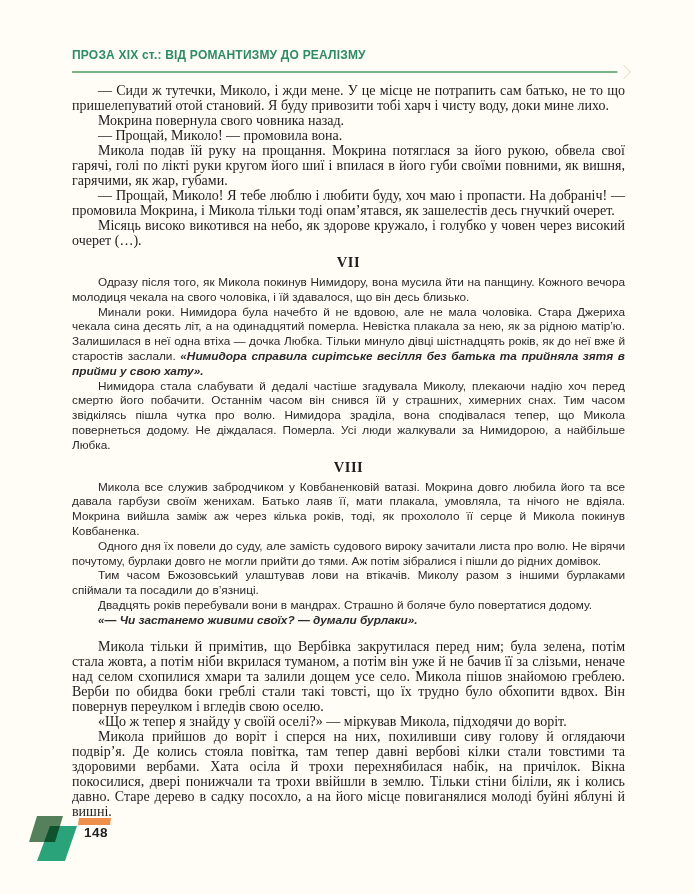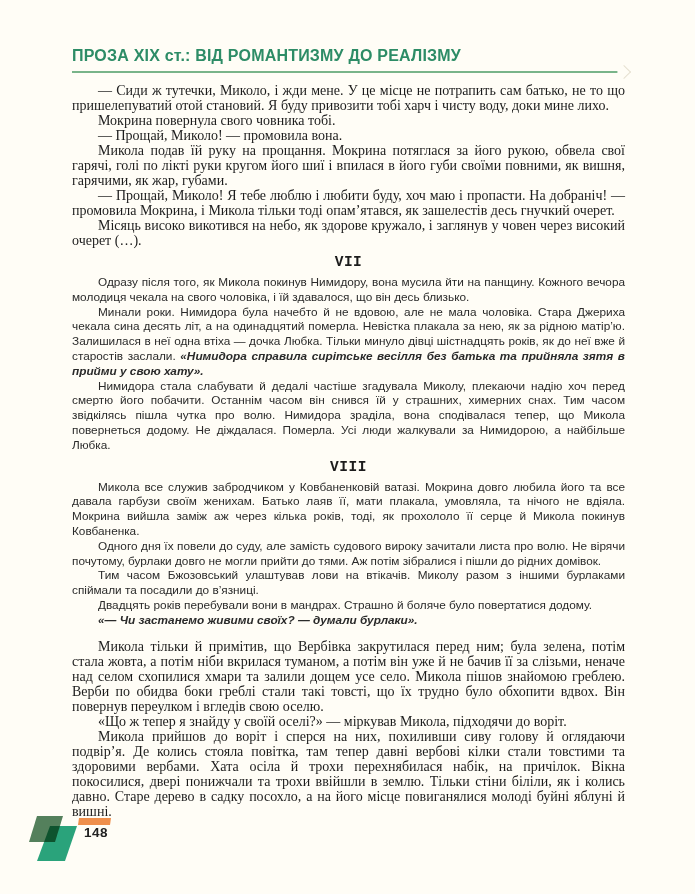--- a/index.html
+++ b/index.html
@@ -13,21 +13,21 @@
   }
   .running-head {
     position:absolute;
     left:72px; top:48px; width:553px;
     padding-bottom:8px;
     border-bottom:2px solid var(--rule-green, #79b489);
   }
   .running-head-title {
     font-family:"Liberation Sans", sans-serif;
     font-weight:bold;
-    font-size:16px; line-height:15px;
+    font-size:12px; line-height:15px;
     letter-spacing:0.2px;
     color:var(--accent-teal, #2d8c66);
   }
   .rule-chevron {
     position:absolute;
     right:-4px; bottom:-6px;
     width:9px; height:9px;
     background:var(--background, #fffdf6);
     border-top:1.5px solid #e6e0d0;
     border-right:1.5px solid #e6e0d0;
@@ -44,21 +44,21 @@
   }
   .summary p {
     font-family:"Liberation Sans", sans-serif;
     font-size:11.8px; line-height:14.8px;
     color:#2a2a2a;
   }
   .summary-1 { margin-top:6px; }
   .roman-heading {
     margin:7px 0 5px;
     text-align:center;
-    font-family:Liberation Mono, monospace;
+    font-family:Liberation Serif, serif;
     font-weight:bold;
     font-size:14.5px; line-height:15px;
     letter-spacing:0.5px;
     color:#1c1c1c;
   }
   .excerpt-2 { margin-top:11px; }
   .it { font-style:italic;font-weight:bold; }
   .page-footer {
     position:absolute;
     left:29px; top:815px;
@@ -85,25 +85,25 @@
 
   <header class="running-head">
     <div class="running-head-title">ПРОЗА XIX ст.: ВІД РОМАНТИЗМУ ДО РЕАЛІЗМУ</div>
     <span class="rule-chevron"></span>
   </header>
 
   <main class="content">
 
     <section class="excerpt excerpt-1">
       <p>— Сиди ж тутечки, Миколо, і жди мене. У це місце не потрапить сам батько, не то що пришелепуватий отой становий. Я буду привозити тобі харч і чисту воду, доки мине лихо.</p>
-      <p>Мокрина повернула свого човника тобі.</p>
+      <p>Мокрина повернула свого човника назад.</p>
       <p>— Прощай, Миколо! — промовила вона.</p>
       <p>Микола подав їй руку на прощання. Мокрина потяглася за його рукою, обвела свої гарячі, голі по лікті руки кругом його шиї і впилася в його губи своїми повними, як вишня, гарячими, як жар, губами.</p>
       <p>— Прощай, Миколо! Я тебе люблю і любити буду, хоч маю і пропасти. На добраніч! — промовила Мокрина, і Микола тільки тоді опам’ятався, як зашелестів десь гнучкий очерет.</p>
-      <p>Місяць високо викотився на небо, як здорове кружало, і заглянув у човен через високий очерет (…).</p>
+      <p>Місяць високо викотився на небо, як здорове кружало, і голубко у човен через високий очерет (…).</p>
     </section>
 
 
     <h2 class="roman-heading">VII</h2>
 
     <section class="summary summary-2">
       <p>Одразу після того, як Микола покинув Нимидору, вона мусила йти на панщину. Кожного вечора молодиця чекала на свого чоловіка, і їй здавалося, що він десь близько.</p>
       <p><span>Минали роки. Нимидора була начебто й не вдовою, але не мала чоловіка. Стара Джериха чекала сина десять літ, а на одинадцятий померла. Невістка плакала за нею, як за рідною матір’ю. Залишилася в неї одна втіха — дочка Любка. Тільки минуло дівці шістнадцять років, як до неї вже й старостів заслали. </span><span class="it">«Нимидора справила сирітське весілля без батька та прийняла зятя в прийми у свою хату».</span></p>
       <p>Нимидора стала слабувати й дедалі частіше згадувала Миколу, плекаючи надію хоч перед смертю його побачити. Останнім часом він снився їй у страшних, химерних снах. Тим часом звідкілясь пішла чутка про волю. Нимидора зраділа, вона сподівалася тепер, що Микола повернеться додому. Не діждалася. Померла. Усі люди жалкували за Нимидорою, а найбільше Любка.</p>
     </section>

